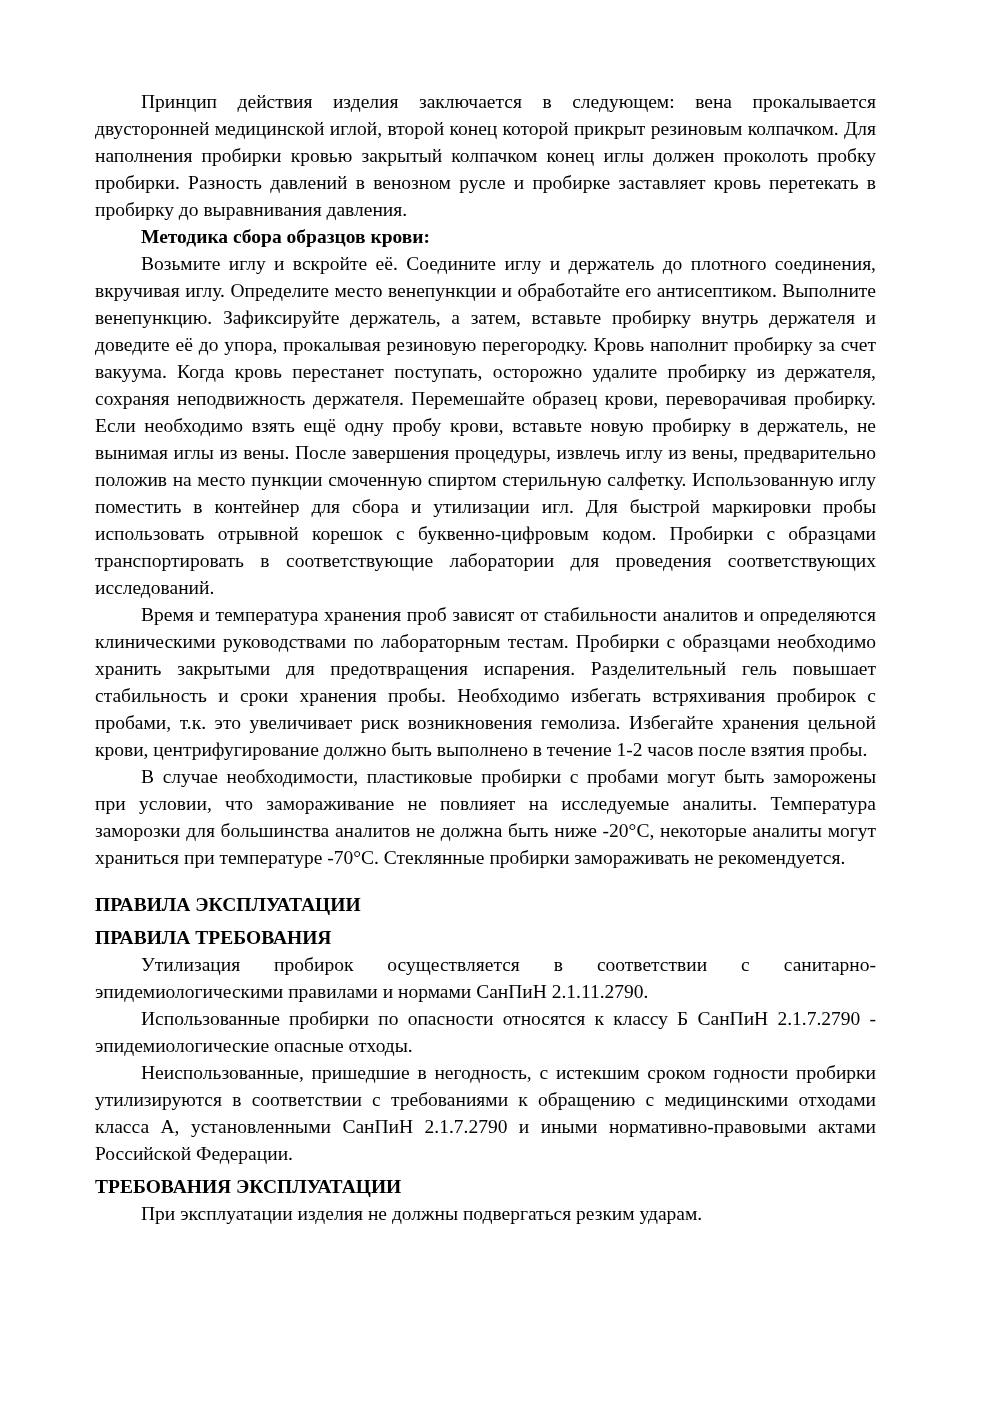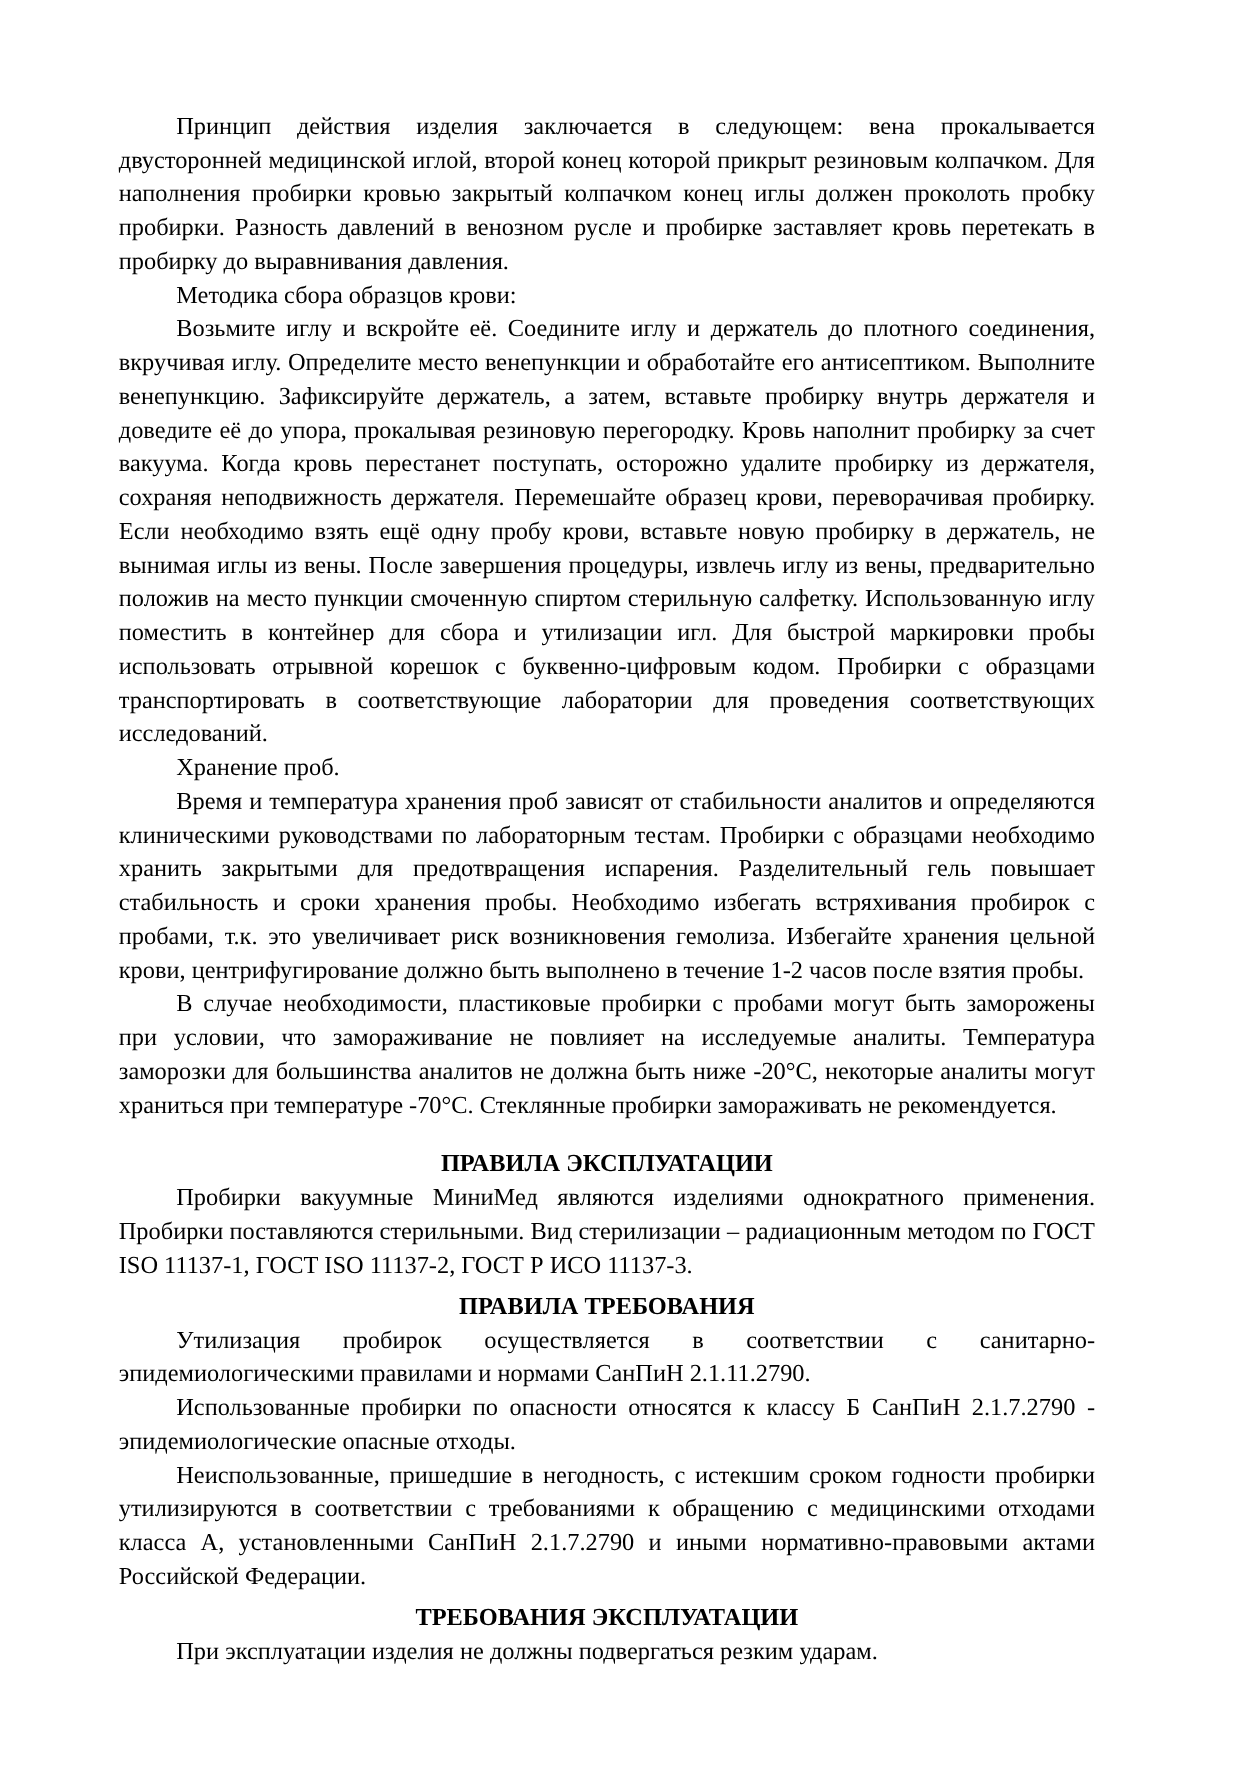--- a/index.html
+++ b/index.html
@@ -27,57 +27,55 @@
     text-justify: inter-word;
   }
   p {
     margin: 0;
     text-indent: 46px;
     text-align: justify;
   }
   .subhead {
     margin: 0;
     text-indent: 46px;
-    font-weight: normal;
+    font-weight: bold;
     text-align: left;
   }
   h2.center {
     margin: 0;
     font-size: 19.5px;
     line-height: 1.385;
     font-weight: bold;
-    text-align: center;
+    text-align: left;
     text-indent: 0;
   }
   .gap-sm { height: 6px; }
   .gap-md { height: 20px; }
 </style>
 </head>
 <body>
 
 <div class="page">
   <div class="doc">
 
     <p>Принцип действия изделия заключается в следующем: вена прокалывается двусторонней медицинской иглой, второй конец которой прикрыт резиновым колпачком. Для наполнения пробирки кровью закрытый колпачком конец иглы должен проколоть пробку пробирки. Разность давлений в венозном русле и пробирке заставляет кровь перетекать в пробирку до выравнивания давления.</p>
 
     <div class="subhead">Методика сбора образцов крови:</div>
 
     <p>Возьмите иглу и вскройте её. Соедините иглу и держатель до плотного соединения, вкручивая иглу. Определите место венепункции и обработайте его антисептиком. Выполните венепункцию. Зафиксируйте держатель, а затем, вставьте пробирку внутрь держателя и доведите её до упора, прокалывая резиновую перегородку. Кровь наполнит пробирку за счет вакуума. Когда кровь перестанет поступать, осторожно удалите пробирку из держателя, сохраняя неподвижность держателя. Перемешайте образец крови, переворачивая пробирку. Если необходимо взять ещё одну пробу крови, вставьте новую пробирку в держатель, не вынимая иглы из вены. После завершения процедуры, извлечь иглу из вены, предварительно положив на место пункции смоченную спиртом стерильную салфетку. Использованную иглу поместить в контейнер для сбора и утилизации игл. Для быстрой маркировки пробы использовать отрывной корешок с буквенно-цифровым кодом. Пробирки с образцами транспортировать в соответствующие лаборатории для проведения соответствующих исследований.</p>
 
-    <div class="subhead">Хранение проб.</div>
 
     <p>Время и температура хранения проб зависят от стабильности аналитов и определяются клиническими руководствами по лабораторным тестам. Пробирки с образцами необходимо хранить закрытыми для предотвращения испарения. Разделительный гель повышает стабильность и сроки хранения пробы. Необходимо избегать встряхивания пробирок с пробами, т.к. это увеличивает риск возникновения гемолиза. Избегайте хранения цельной крови, центрифугирование должно быть выполнено в течение 1-2 часов после взятия пробы.</p>
 
     <p>В случае необходимости, пластиковые пробирки с пробами могут быть заморожены при условии, что замораживание не повлияет на исследуемые аналиты. Температура заморозки для большинства аналитов не должна быть ниже -20°C, некоторые аналиты могут храниться при температуре -70°C. Стеклянные пробирки замораживать не рекомендуется.</p>
 
     <div class="gap-md"></div>
 
     <h2 class="center">ПРАВИЛА ЭКСПЛУАТАЦИИ</h2>
 
-    <p>Пробирки вакуумные МиниМед являются изделиями однократного применения. Пробирки поставляются стерильными. Вид стерилизации – радиационным методом по ГОСТ ISO 11137-1, ГОСТ ISO 11137-2, ГОСТ Р ИСО 11137-3.</p>
 
 
     <div class="gap-sm"></div>
 
     <h2 class="center">ПРАВИЛА ТРЕБОВАНИЯ</h2>
 
     <p>Утилизация пробирок осуществляется в соответствии с санитарно-эпидемиологическими правилами и нормами СанПиН 2.1.11.2790.</p>
 
     <p>Использованные пробирки по опасности относятся к классу Б СанПиН 2.1.7.2790 - эпидемиологические опасные отходы.</p>
 

